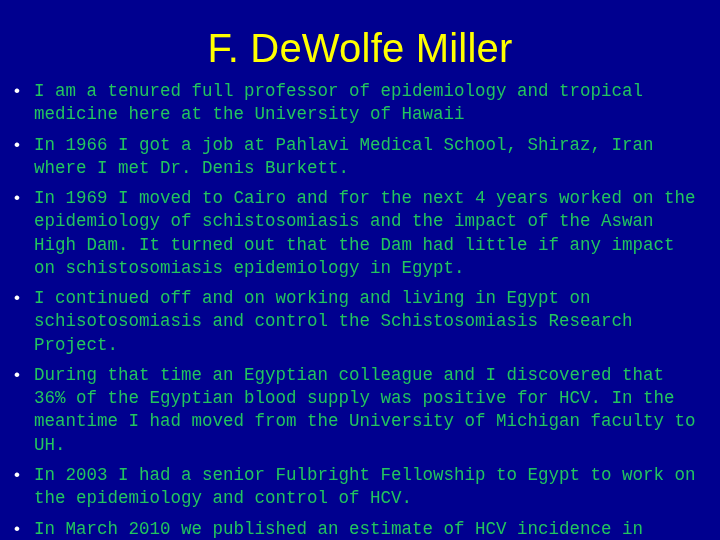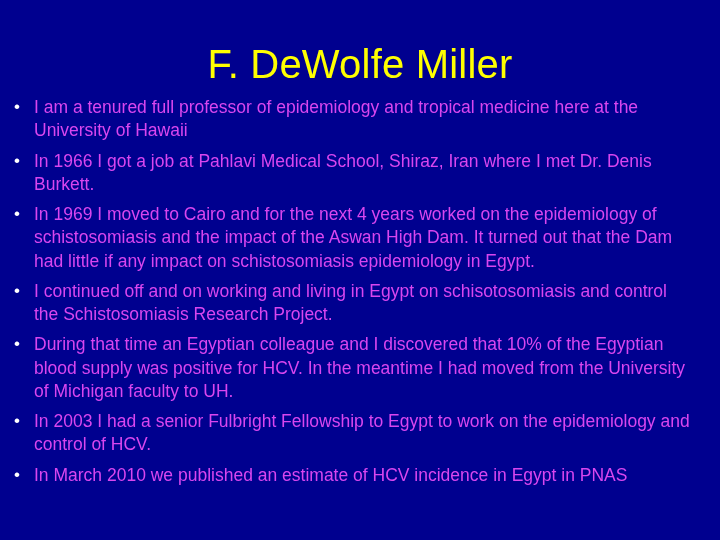--- a/index.html
+++ b/index.html
@@ -19,21 +19,21 @@
     height: 540px;
     background: #00008f;
     box-sizing: border-box;
   }
   .slide-title {
     text-align: center;
     color: #ffff00;
     font-size: 40px;
     font-weight: normal;
     letter-spacing: 0.2px;
-    padding-top: 42px;
+    padding-top: 26px;
     margin: 0 0 10px 0;
     line-height: 1.1;
   }
   .bullet-list {
     list-style: none;
     margin: 0;
     padding: 0 24px 0 14px;
   }
   .bullet-item {
     position: relative;
@@ -47,21 +47,22 @@
   .bullet-marker {
     flex: 0 0 auto;
     width: 20px;
     color: #ffffff;
     font-size: 17px;
     line-height: 1.33;
     text-align: left;
   }
   .bullet-text {
     flex: 1 1 auto;
-    color: #d946ef;
+    color: #22c55e;
+    font-family: Liberation Mono, monospace;
   }
 </style>
 </head>
 <body>
 
 <div class="slide">
 
   <h1 class="slide-title">F. DeWolfe Miller</h1>
 
   <ul class="bullet-list">
@@ -81,21 +82,21 @@
       <span class="bullet-text">In 1969 I moved to Cairo and for the next 4 years worked on the epidemiology of schistosomiasis and the impact of the Aswan High Dam. It turned out that the Dam had little if any impact on schistosomiasis epidemiology in Egypt.</span>
     </li>
 
     <li class="bullet-item">
       <span class="bullet-marker">•</span>
       <span class="bullet-text">I continued off and on working and living in Egypt on schisotosomiasis and control the Schistosomiasis Research Project.</span>
     </li>
 
     <li class="bullet-item">
       <span class="bullet-marker">•</span>
-      <span class="bullet-text">During that time an Egyptian colleague and I discovered that 10% of the Egyptian blood supply was positive for HCV.  In the meantime I had moved from the University of Michigan faculty to UH.</span>
+      <span class="bullet-text">During that time an Egyptian colleague and I discovered that 36% of the Egyptian blood supply was positive for HCV.  In the meantime I had moved from the University of Michigan faculty to UH.</span>
     </li>
 
     <li class="bullet-item">
       <span class="bullet-marker">•</span>
       <span class="bullet-text">In 2003 I had a senior Fulbright Fellowship to Egypt to work on the epidemiology and control of HCV.</span>
     </li>
 
     <li class="bullet-item">
       <span class="bullet-marker">•</span>
       <span class="bullet-text">In March 2010 we published an estimate of HCV incidence in Egypt in PNAS</span>

